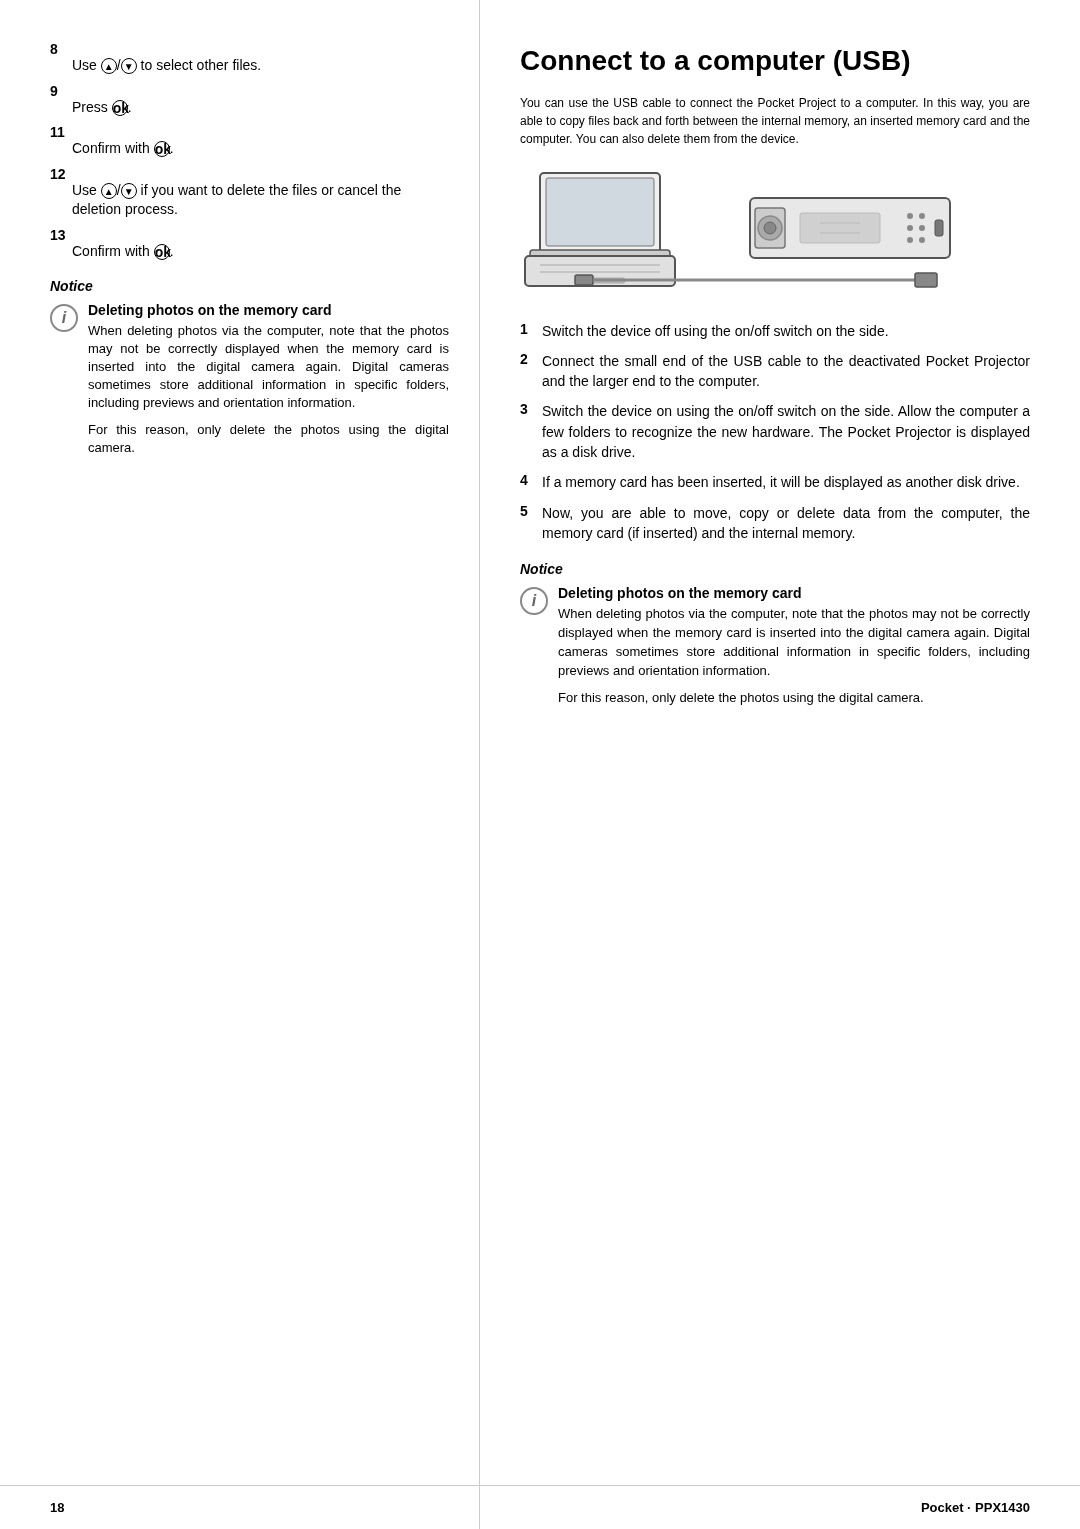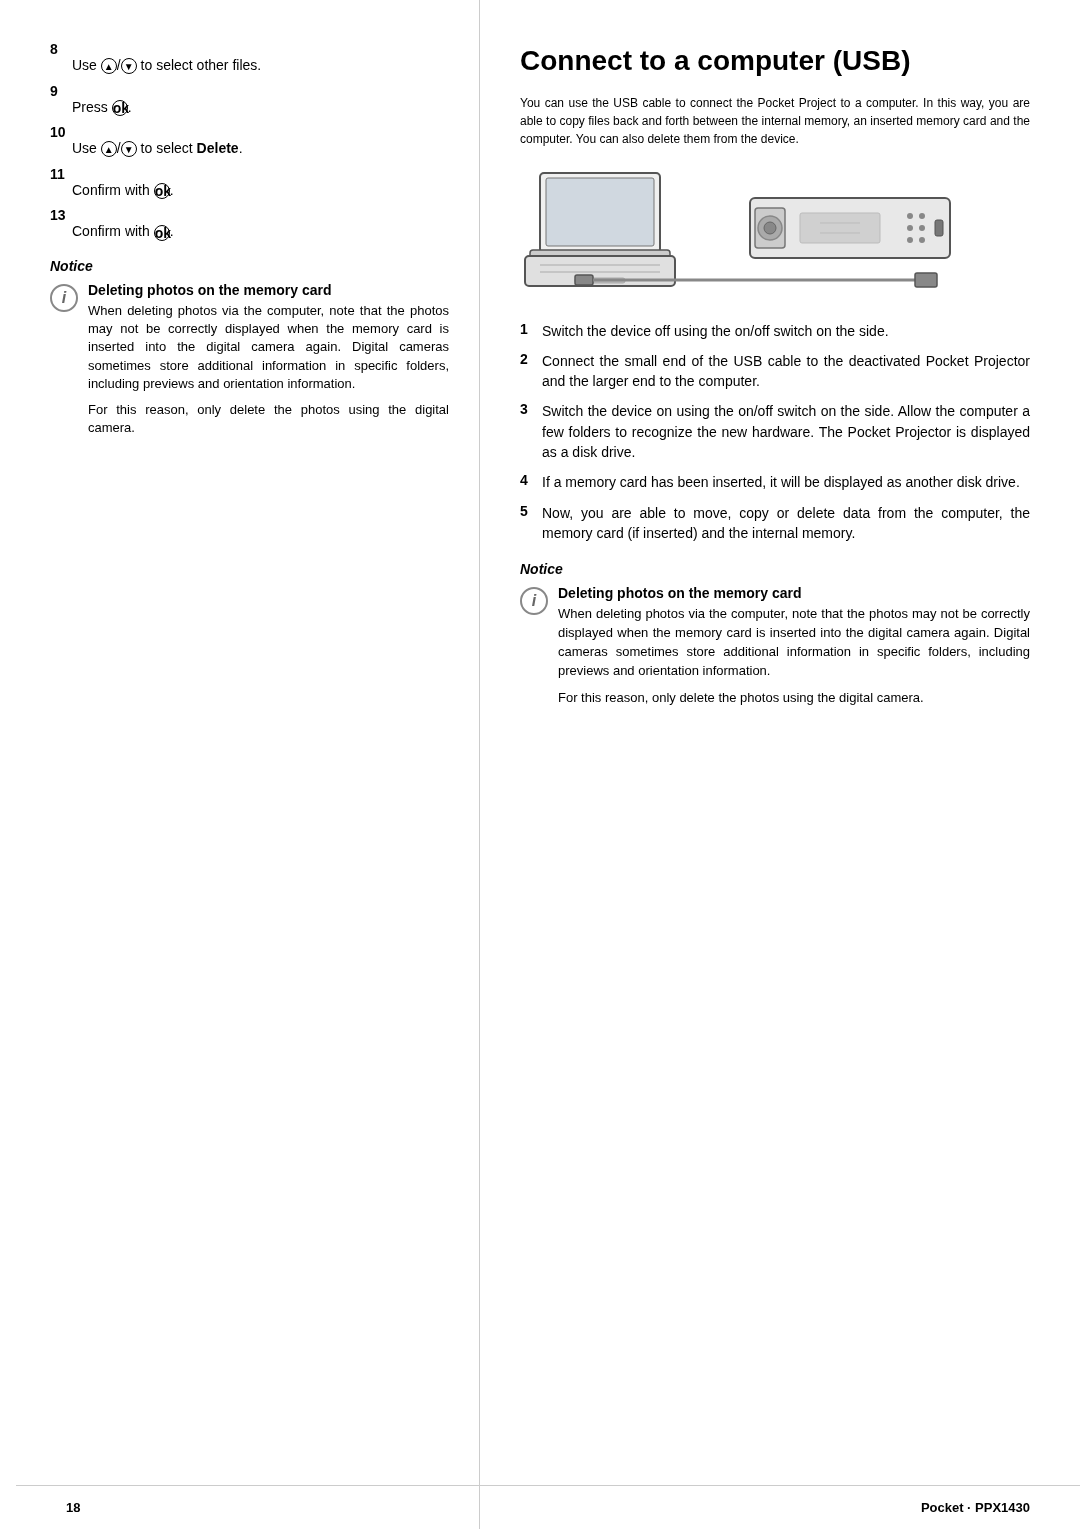--- a/index.html
+++ b/index.html
@@ -165,21 +165,21 @@
     }
     .notice-right-body {
       font-size: 13px;
       line-height: 1.45;
       text-align: justify;
     }
     
     .page-footer {
       position: absolute;
       bottom: 0;
-      left: 16px;
+      left: 0;
       right: 0;
       display: flex;
       justify-content: space-between;
       padding: 14px 50px;
       font-size: 13px;
       font-weight: bold;
       border-top: 1px solid #ccc;
     }
     .diagram-container {
       margin-bottom: 20px;
@@ -199,34 +199,34 @@
       </span>
     </div>
 
     <div class="step-item">
       <span class="step-num">9</span>
       <span class="step-text">
         Press <span class="ok-badge">ok</span>.
       </span>
     </div>
 
-    <div class="step-item">
-      <span class="step-num">10</span>
-      <span class="step-text">
-        Use <span class="arrow-btn">▲</span>/<span class="arrow-btn">▼</span> to select <em>Delete</em>.
-      </span>
-    </div>
 
     <div class="step-item">
       <span class="step-num">11</span>
       <span class="step-text">
         Confirm with <span class="ok-badge">ok</span>.
       </span>
     </div>
 
+    <div class="step-item">
+      <span class="step-num">12</span>
+      <span class="step-text">
+        Use <span class="arrow-btn">▲</span>/<span class="arrow-btn">▼</span> if you want to delete the files or cancel the deletion process.
+      </span>
+    </div>
 
     <div class="step-item">
       <span class="step-num">13</span>
       <span class="step-text">
         Confirm with <span class="ok-badge">ok</span>.
       </span>
     </div>
 
     <div class="notice-section">
       <div class="notice-label">Notice</div>

